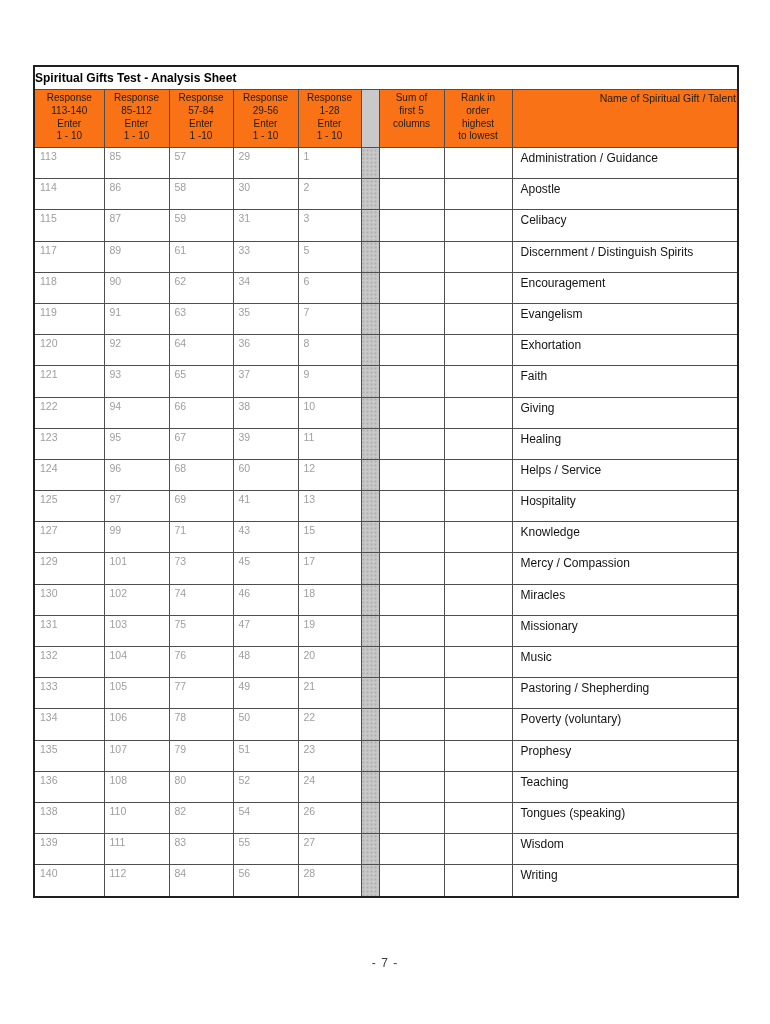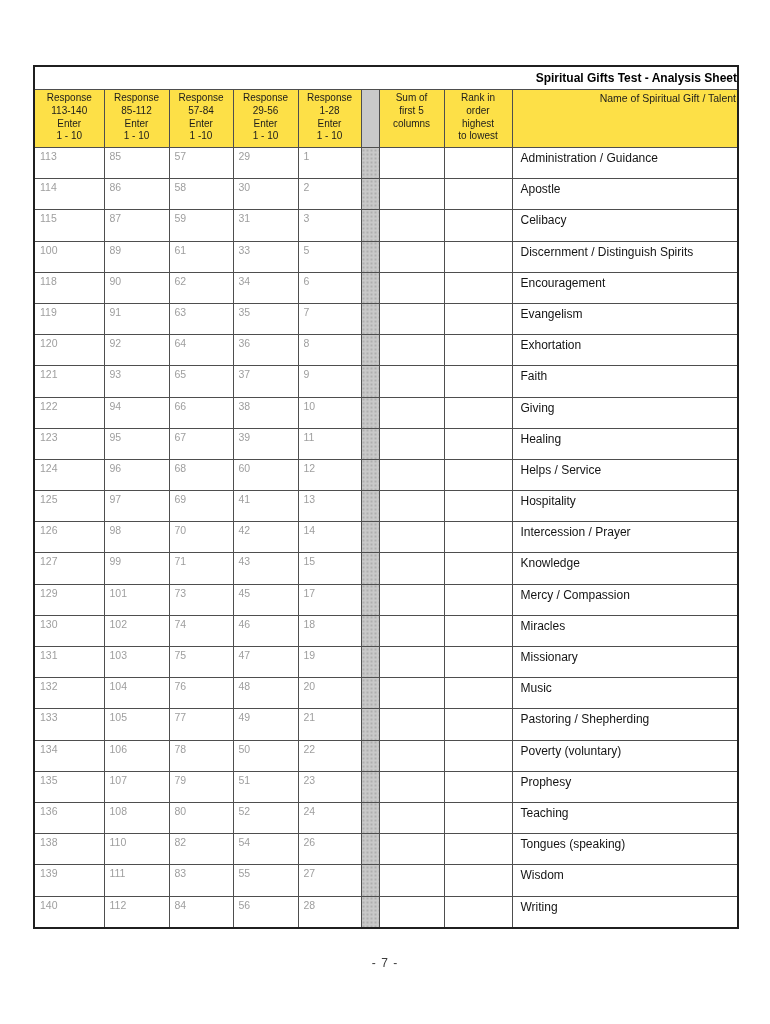--- a/index.html
+++ b/index.html
@@ -30,35 +30,35 @@
   table.analysis td {
     border: 1px solid #4e4e4e;
     overflow: hidden;
     white-space: nowrap;
   }
   tr.title-row th {
     height: 19px;
     font-size: 12px;
     font-weight: bold;
     color: #000000;
-    text-align: right;
+    text-align: left;
     vertical-align: middle;
     padding: 1px 0 2px 0;
     background: #ffffff;
   }
   tr.header-row th {
     height: 55px;
     vertical-align: top;
     font-weight: normal;
     font-size: 10px;
     line-height: 12.8px;
     color: #1c1c1c;
     text-align: center;
     padding: 2px 1px 0 1px;
-    background: #fde047;
+    background: #f97316;
   }
   tr.header-row th.name-head {
     text-align: right;
     padding-left: 8px;
     font-size: 10.5px;
   }
   tbody td {
     height: 27.2px;
     vertical-align: top;
     background: #ffffff;
@@ -155,21 +155,21 @@
             <td class="num-cell">87</td>
             <td class="num-cell">59</td>
             <td class="num-cell">31</td>
             <td class="num-cell">3</td>
             <td class="shaded"></td>
             <td class="entry-cell"></td>
             <td class="entry-cell"></td>
             <td class="gift-cell">Celibacy</td>
           </tr>
           <tr>
-            <td class="num-cell">100</td>
+            <td class="num-cell">117</td>
             <td class="num-cell">89</td>
             <td class="num-cell">61</td>
             <td class="num-cell">33</td>
             <td class="num-cell">5</td>
             <td class="shaded"></td>
             <td class="entry-cell"></td>
             <td class="entry-cell"></td>
             <td class="gift-cell">Discernment / Distinguish Spirits</td>
           </tr>
           <tr>
@@ -252,31 +252,20 @@
           <tr>
             <td class="num-cell">125</td>
             <td class="num-cell">97</td>
             <td class="num-cell">69</td>
             <td class="num-cell">41</td>
             <td class="num-cell">13</td>
             <td class="shaded"></td>
             <td class="entry-cell"></td>
             <td class="entry-cell"></td>
             <td class="gift-cell">Hospitality</td>
-          </tr>
-          <tr>
-            <td class="num-cell">126</td>
-            <td class="num-cell">98</td>
-            <td class="num-cell">70</td>
-            <td class="num-cell">42</td>
-            <td class="num-cell">14</td>
-            <td class="shaded"></td>
-            <td class="entry-cell"></td>
-            <td class="entry-cell"></td>
-            <td class="gift-cell">Intercession / Prayer</td>
           </tr>
           <tr>
             <td class="num-cell">127</td>
             <td class="num-cell">99</td>
             <td class="num-cell">71</td>
             <td class="num-cell">43</td>
             <td class="num-cell">15</td>
             <td class="shaded"></td>
             <td class="entry-cell"></td>
             <td class="entry-cell"></td>

